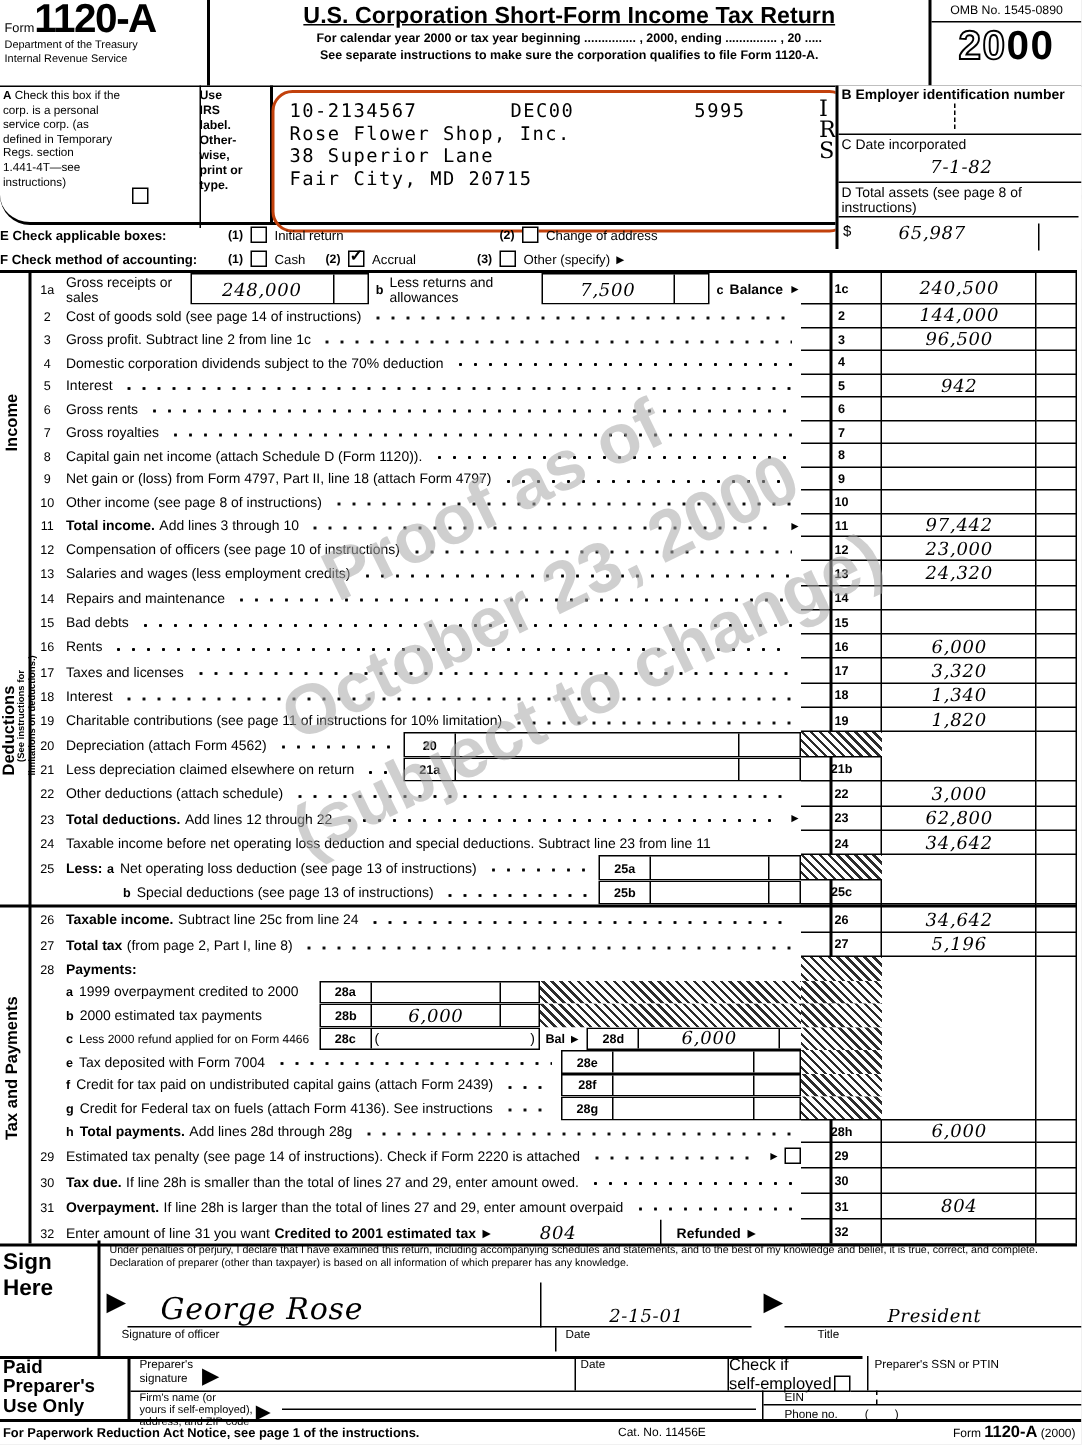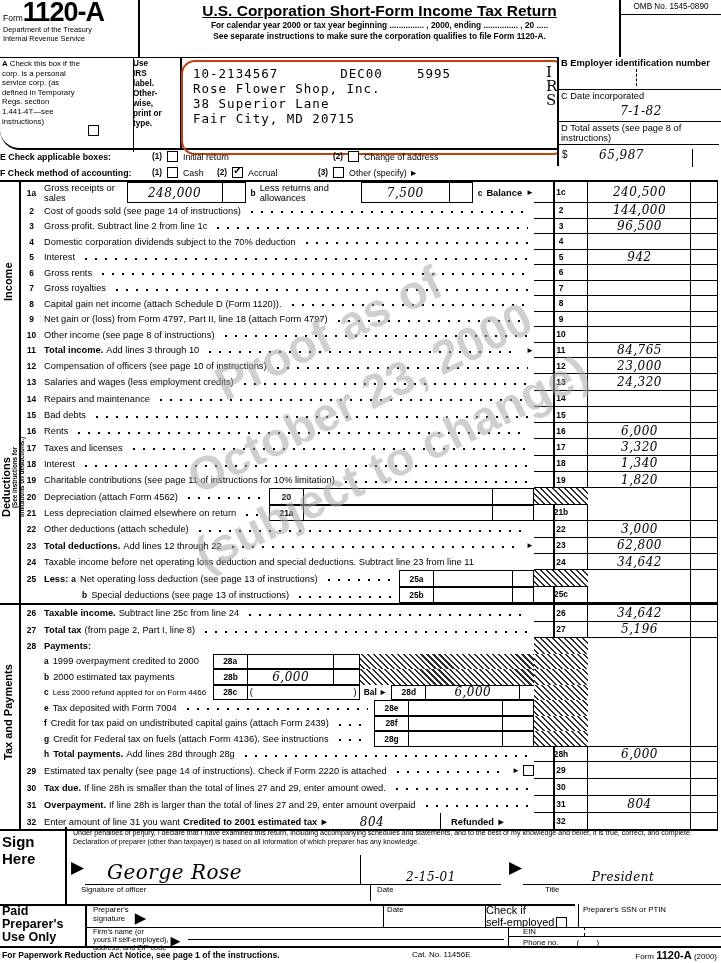--- a/index.html
+++ b/index.html
@@ -25,21 +25,21 @@
   .omb{font-size:8.2px;border-bottom:1.5px solid #000;padding:2px 0 3px;}
   .year{font-size:27px;font-weight:bold;letter-spacing:1px;line-height:30px;}
   .outline{color:#fff;-webkit-text-stroke:1.3px #000;}
   
   .ent{position:absolute;left:0;top:57px;width:721px;height:91px;border-bottom:2.5px solid #000;border-radius:20px;}
   .colA{position:absolute;left:0;top:0;width:129px;height:91px;border-right:1.5px solid #000;padding:2px 2px;font-size:7.8px;line-height:9.6px;}
   .colA .cb{position:absolute;left:88px;top:68px;}
   .colUse{position:absolute;left:130px;top:0;width:47px;height:91px;border-right:2px solid #000;padding:2px 0 0 3px;font-size:8.2px;font-weight:bold;line-height:10px;}
   .lblbox{position:absolute;left:181px;top:3px;width:362px;height:83px;border:2px solid #c2410c;border-radius:14px;padding:4px 10px;}
   .lbl1{display:flex;}
-  .lbl1 .s2{margin-left:62px;} .lbl1 .s3{margin-left:34px;}
+  .lbl1 .s2{margin-left:62px;} .lbl1 .s3{margin-left:80px;}
   .irsv{position:absolute;left:546px;top:8px;font-family:"DejaVu Serif",serif;font-size:15px;line-height:14px;white-space:pre-line;}
   .colR{position:absolute;left:557px;top:0;width:164px;height:109px;border-left:2px solid #000;background:#fff;}
   .rB{height:30px;border-bottom:1.5px solid #000;padding:1px 2px;position:relative;}
   .rB .dash{position:absolute;left:77px;top:12px;height:17px;border-left:1.5px dashed #000;}
   .rC{height:29px;border-bottom:1.5px solid #000;padding:1px 2px;}
   .rC .cv{text-align:center;margin-top:3px;}
   .rD{height:49px;padding:1px 2px;position:relative;}
   .rD .dv{position:absolute;left:0;top:22px;width:160px;border-top:1.5px solid #000;height:24px;}
   .rD .dol{position:absolute;left:3px;top:4px;font-size:10px;}
   .rD .dval{position:absolute;left:40px;top:3px;}
@@ -58,21 +58,21 @@
   .vl-end{left:717px;}
   .vlabel{position:absolute;writing-mode:vertical-rl;transform:rotate(180deg);text-align:center;font-weight:bold;}
   .vl-income{left:2px;top:40px;height:120px;font-size:11px;}
   .vl-ded{left:0px;top:225px;height:160px;font-size:11px;}
   .vl-dednote{left:11px;top:180px;height:230px;font-size:6.3px;font-weight:bold;line-height:7px;}
   .vl-tax{left:2px;top:430px;height:200px;font-size:11px;}
   .row{display:flex;align-items:stretch;padding-left:21px;position:relative;}
   .h1a{height:21px;} .hi{height:15.5px;} .hd{height:16.3px;} .hm{height:16.4px;}
   .ht{height:16.5px;} .hp{height:15.5px;} .hl{height:17px;}
   .thicktop{border-top:2px solid #000;}
-  .ln{width:21px;flex:none;font-weight:bold;font-size:8.4px;display:flex;align-items:center;justify-content:center;}
+  .ln{width:21px;flex:none;font-weight:normal;font-size:8.4px;display:flex;align-items:center;justify-content:center;}
   .desc{flex:1;min-width:0;display:flex;align-items:center;overflow:hidden;padding-left:2px;}
   .sub{font-weight:bold;font-size:8.4px;margin-right:4px;flex:none;}
   .bl{font-weight:bold;margin-right:3px;flex:none;}
   .dots{flex:1;height:100%;margin:0 6px;background-image:radial-gradient(circle,#000 .9px,transparent 1.1px);
         background-size:10px 2px;background-repeat:repeat-x;background-position:0 62%;}
   .nb{width:54px;flex:none;border-bottom:1px solid #000;font-weight:bold;font-size:8.4px;
       display:flex;align-items:center;justify-content:center;}
   .amt{width:103px;flex:none;border-bottom:1px solid #000;display:flex;align-items:center;justify-content:center;}
   .cts{width:27px;flex:none;border-bottom:1px solid #000;}
   .nob{border-bottom:none;}
@@ -147,20 +147,21 @@
       <div class="agency pre">Department of the Treasury
 Internal Revenue Service</div>
     </div>
     <div class="hdr-mid">
       <div class="title">U.S. Corporation Short-Form Income Tax Return</div>
       <div class="sub1">For calendar year 2000 or tax year beginning ............... , 2000, ending ............... , 20 .....</div>
       <div class="sub2">See separate instructions to make sure the corporation qualifies to file Form 1120-A.</div>
     </div>
     <div class="hdr-right">
       <div class="omb">OMB No. 1545-0890</div>
+      <div class="year"><span class="outline">20</span><span>00</span></div>
     </div>
   </div>
 
   <div class="ent">
     <div class="colA">
       <span class="b">A</span>
       <span class="pre">Check this box if the
 corp. is a personal
 service corp. (as
 defined in Temporary
@@ -361,21 +362,21 @@
       </div>
     <div class="row hi">
         <div class="ln">11</div>
         <div class="desc">
           <span class="bl">Total income.</span>
           <span>Add lines 3 through 10</span>
           <span class="dots"></span>
           <span class="arr">►</span>
         </div>
         <div class="nb">11</div>
-        <div class="amt hv">84,765</div>
+        <div class="amt hv">97,442</div>
         <div class="cts"></div>
       </div>
 
     <div class="row hd">
         <div class="ln">12</div>
         <div class="desc">
           <span>Compensation of officers (see page 10 of instructions)</span>
           <span class="dots"></span>
         </div>
         <div class="nb">12</div>

